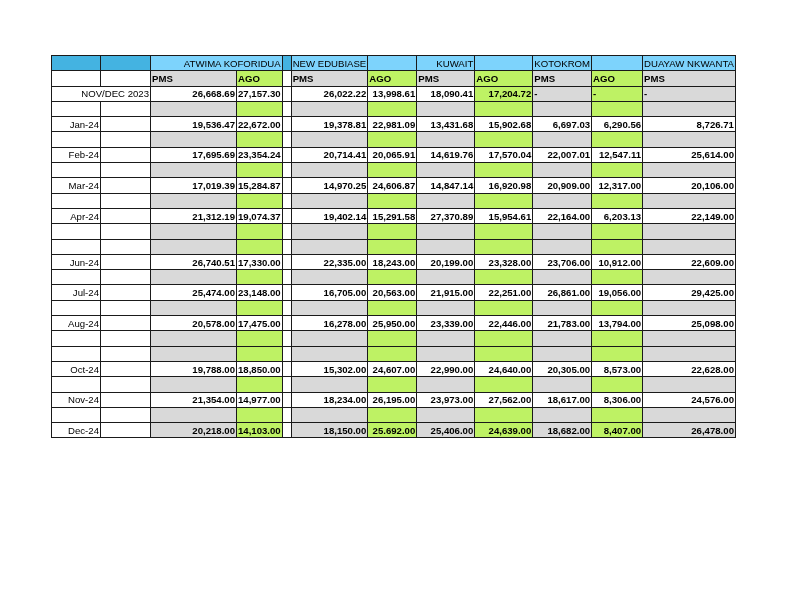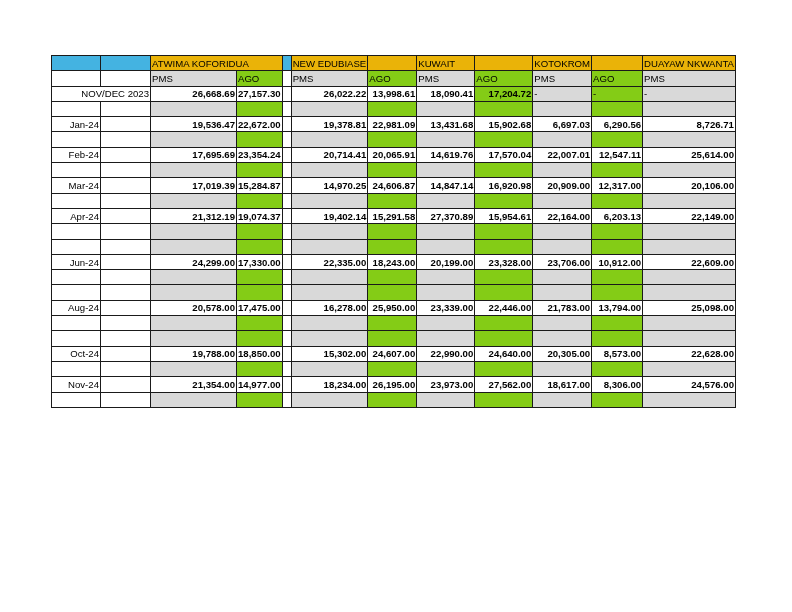--- a/index.html
+++ b/index.html
@@ -6,27 +6,27 @@
   body { width:792px; height:612px; position:relative; overflow:hidden;
          font-family:"Liberation Sans", "DejaVu Sans", sans-serif; }
   #sheet { position:absolute; left:51px; top:55px; border-collapse:collapse;
            table-layout:fixed; font-size:9.6px; color:#000; }
   #sheet td { border:1px solid #1a1a1a; height:14.3px; padding:0 1px;
               white-space:nowrap; overflow:hidden; line-height:13px; }
   .c-lbl{width:49px;} .c-b{width:50px;} .c-v{width:86px;} .c-a{width:29px;}
   .c-sp{width:9px;} .c-ne{width:58px;} .c-na{width:49px;} .c-kp{width:58px;}
   .c-ka{width:58px;} .c-tp{width:58px;} .c-ta{width:51px;} .c-dp{width:58px;}
   tr.hdr td { background:#44b3e1; }
-  tr.hdr td.site { background:#eab308; }
+  tr.hdr td.site { background:#7dd3fc;text-align:right; }
   .g { background:#d9d9d9; }
-  .b { background:#84cc16; }
+  .b { background:#bef264; }
   .w { background:#ffffff; }
   .num { text-align:right; font-weight:bold; }
   .mon { text-align:right; padding-right:3px; }
-  .dash { text-align:left; }
+  .dash { text-align:left;font-weight:bold; }
 </style>
 </head>
 <body>
 
 <table id="sheet">
   <colgroup>
     <col class="c-lbl">
       <col class="c-b">
       <col class="c-v">
       <col class="c-a">
@@ -216,21 +216,21 @@
         <td class="b"></td>
         <td class="g"></td>
         <td class="b"></td>
         <td class="g"></td>
         <td class="b"></td>
         <td class="g"></td>
       </tr>
       <tr>
         <td class="w mon">Jun-24</td>
         <td class="w"></td>
-        <td class="w num">24,299.00</td>
+        <td class="w num">26,740.51</td>
         <td class="w num">17,330.00</td>
         <td class="w"></td>
         <td class="w num">22,335.00</td>
         <td class="w num">18,243.00</td>
         <td class="w num">20,199.00</td>
         <td class="w num">23,328.00</td>
         <td class="w num">23,706.00</td>
         <td class="w num">10,912.00</td>
         <td class="w num">22,609.00</td>
       </tr>
@@ -242,20 +242,34 @@
         <td class="w"></td>
         <td class="g"></td>
         <td class="b"></td>
         <td class="g"></td>
         <td class="b"></td>
         <td class="g"></td>
         <td class="b"></td>
         <td class="g"></td>
       </tr>
       <tr>
+        <td class="w mon">Jul-24</td>
+        <td class="w"></td>
+        <td class="w num">25,474.00</td>
+        <td class="w num">23,148.00</td>
+        <td class="w"></td>
+        <td class="w num">16,705.00</td>
+        <td class="w num">20,563.00</td>
+        <td class="w num">21,915.00</td>
+        <td class="w num">22,251.00</td>
+        <td class="w num">26,861.00</td>
+        <td class="w num">19,056.00</td>
+        <td class="w num">29,425.00</td>
+      </tr>
+      <tr>
         <td class="w"></td>
         <td class="w"></td>
         <td class="g"></td>
         <td class="b"></td>
         <td class="w"></td>
         <td class="g"></td>
         <td class="b"></td>
         <td class="g"></td>
         <td class="b"></td>
         <td class="g"></td>
@@ -353,14 +367,28 @@
         <td class="b"></td>
         <td class="w"></td>
         <td class="g"></td>
         <td class="b"></td>
         <td class="g"></td>
         <td class="b"></td>
         <td class="g"></td>
         <td class="b"></td>
         <td class="g"></td>
       </tr>
+      <tr>
+        <td class="w mon">Dec-24</td>
+        <td class="w"></td>
+        <td class="g num">20,218.00</td>
+        <td class="b num">14,103.00</td>
+        <td class="w"></td>
+        <td class="g num">18,150.00</td>
+        <td class="b num">25.692.00</td>
+        <td class="g num">25,406.00</td>
+        <td class="b num">24,639.00</td>
+        <td class="g num">18,682.00</td>
+        <td class="b num">8,407.00</td>
+        <td class="g num">26,478.00</td>
+      </tr>
     </tbody>
 </table>
 
 </body></html>

